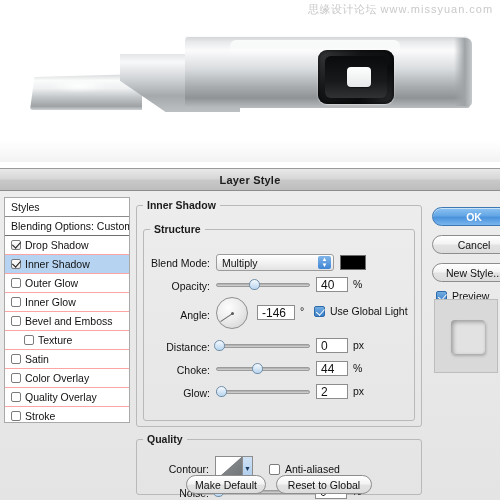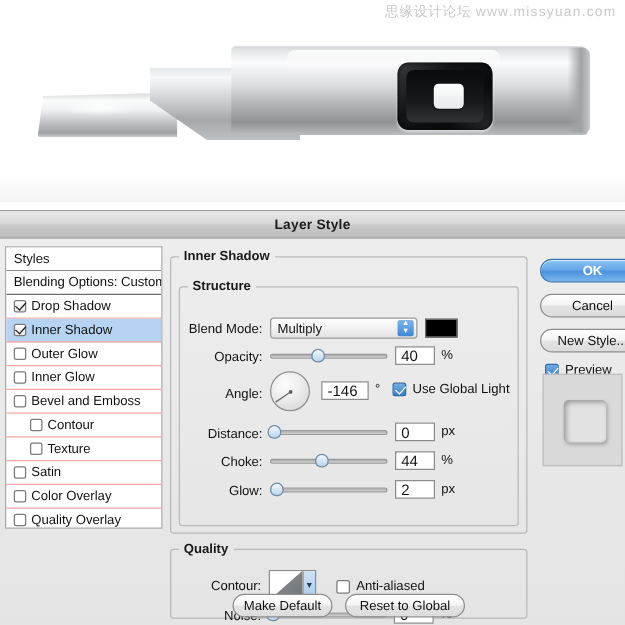--- a/index.html
+++ b/index.html
@@ -306,24 +306,20 @@
         <div class="sp-row">
           <span class="chk"></span>
           <span class="lbl">Inner Glow</span>
         </div>
         <div class="sp-row">
           <span class="chk"></span>
           <span class="lbl">Bevel and Emboss</span>
         </div>
         <div class="sp-row indent">
           <span class="chk"></span>
-          <span class="lbl">Contour</span>
-        </div>
-        <div class="sp-row indent">
-          <span class="chk"></span>
           <span class="lbl">Texture</span>
         </div>
         <div class="sp-row">
           <span class="chk"></span>
           <span class="lbl">Satin</span>
         </div>
         <div class="sp-row">
           <span class="chk"></span>
           <span class="lbl">Color Overlay</span>
         </div>

